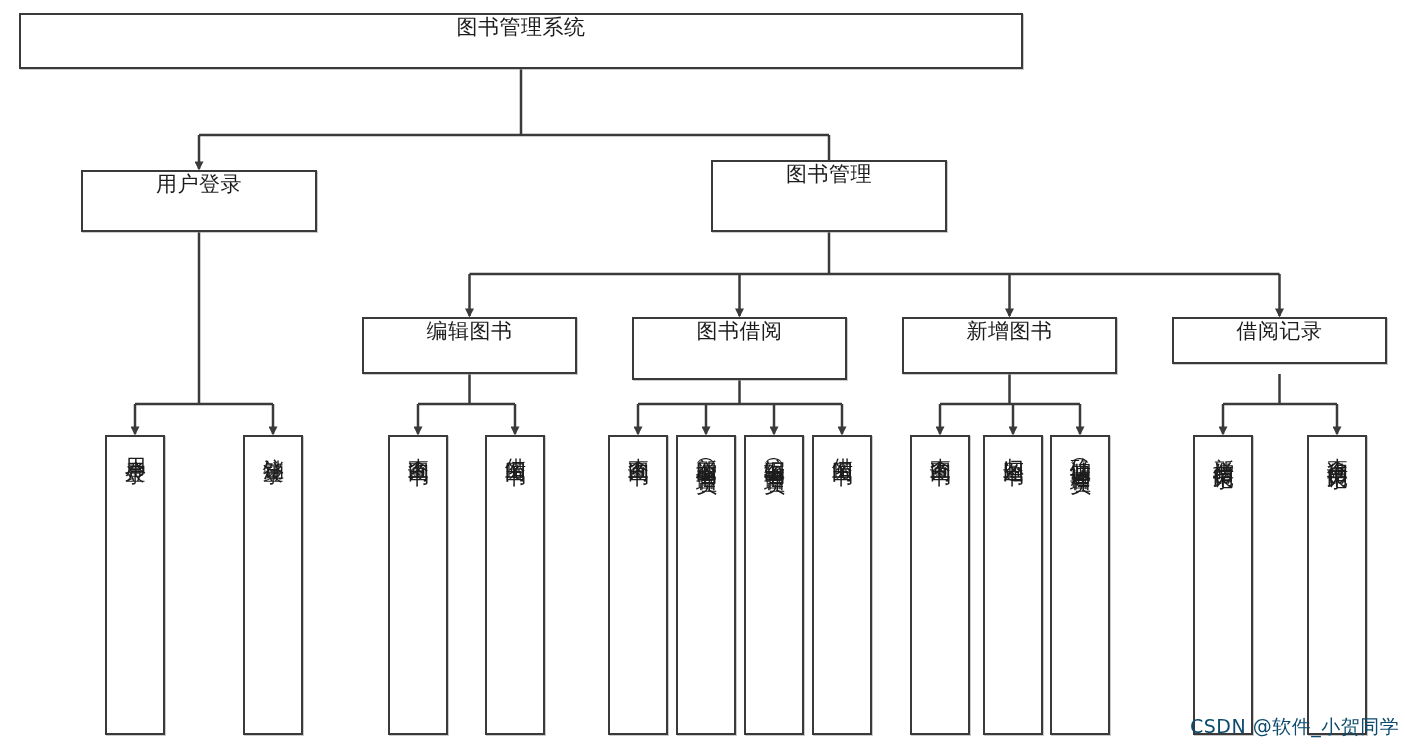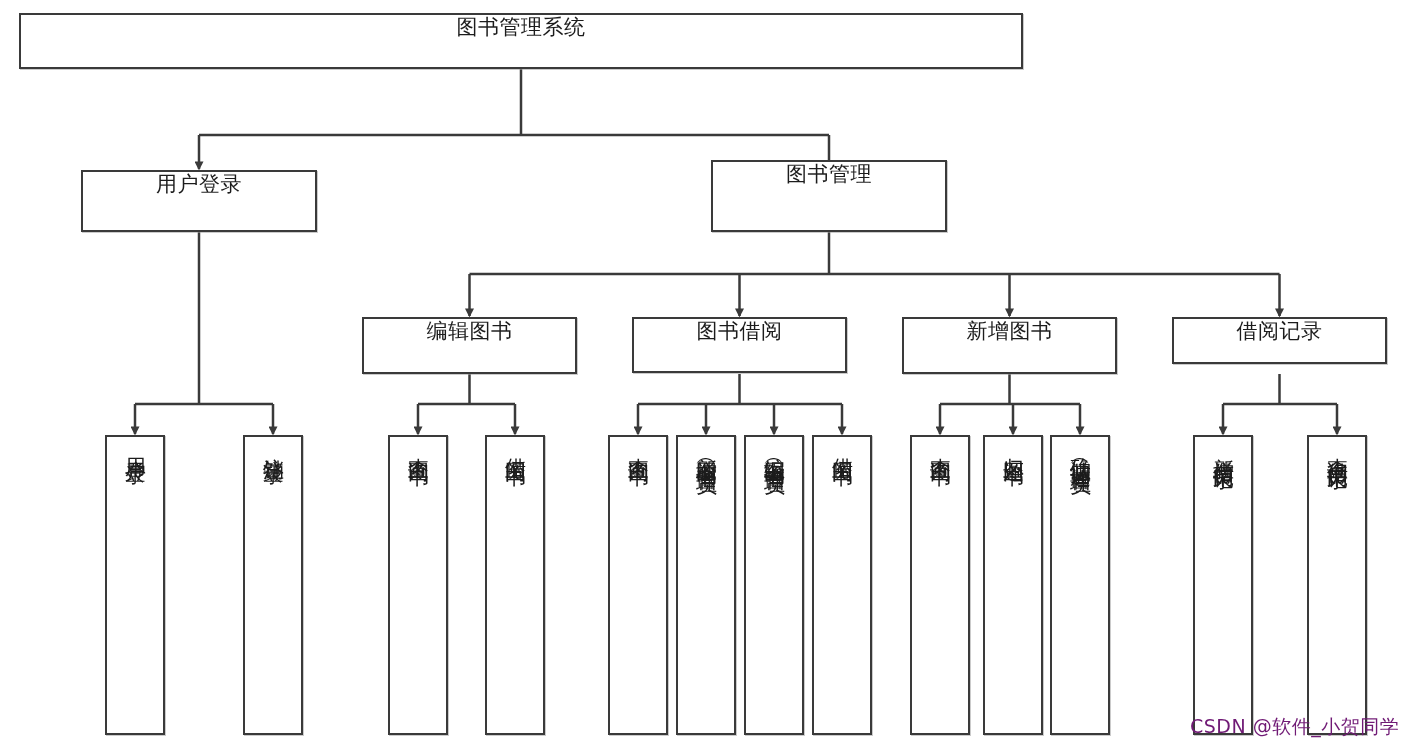--- a/index.html
+++ b/index.html
@@ -55,21 +55,21 @@
   }
   .node.vertical .node-label {
     writing-mode: vertical-rl;
     text-orientation: upright;
     font-size: 21px;
     letter-spacing: 2.5px;
     line-height: 1;
   }
   .watermark {
     position: absolute;
-    color: #701a75;
+    color: #0c4a6e;
     font-size: 19px;
     letter-spacing: 0.5px;
     white-space: nowrap;
     font-family: "DejaVu Sans", "Liberation Sans", sans-serif;
   }
 </style>
 </head>
 <body>
 
 <div id="diagram-root">
@@ -122,21 +122,21 @@
       </div>
       <div class="node horizontal" style="left: 81px; top: 170px; width: 236px; height: 62px;">
         <span class="node-label">用户登录</span>
       </div>
       <div class="node horizontal" style="left: 711px; top: 160px; width: 236px; height: 72px;">
         <span class="node-label">图书管理</span>
       </div>
       <div class="node horizontal" style="left: 362px; top: 317px; width: 215px; height: 57px;">
         <span class="node-label">编辑图书</span>
       </div>
-      <div class="node horizontal" style="left: 632px; top: 317px; width: 215px; height: 56px;">
+      <div class="node horizontal" style="left: 632px; top: 317px; width: 215px; height: 63px;">
         <span class="node-label">图书借阅</span>
       </div>
       <div class="node horizontal" style="left: 902px; top: 317px; width: 215px; height: 57px;">
         <span class="node-label">新增图书</span>
       </div>
       <div class="node horizontal" style="left: 1172px; top: 317px; width: 215px; height: 47px;">
         <span class="node-label">借阅记录</span>
       </div>
       <div class="node vertical" style="left: 105px; top: 435px; width: 60px; height: 300px;">
         <span class="node-label">用户登录</span>

